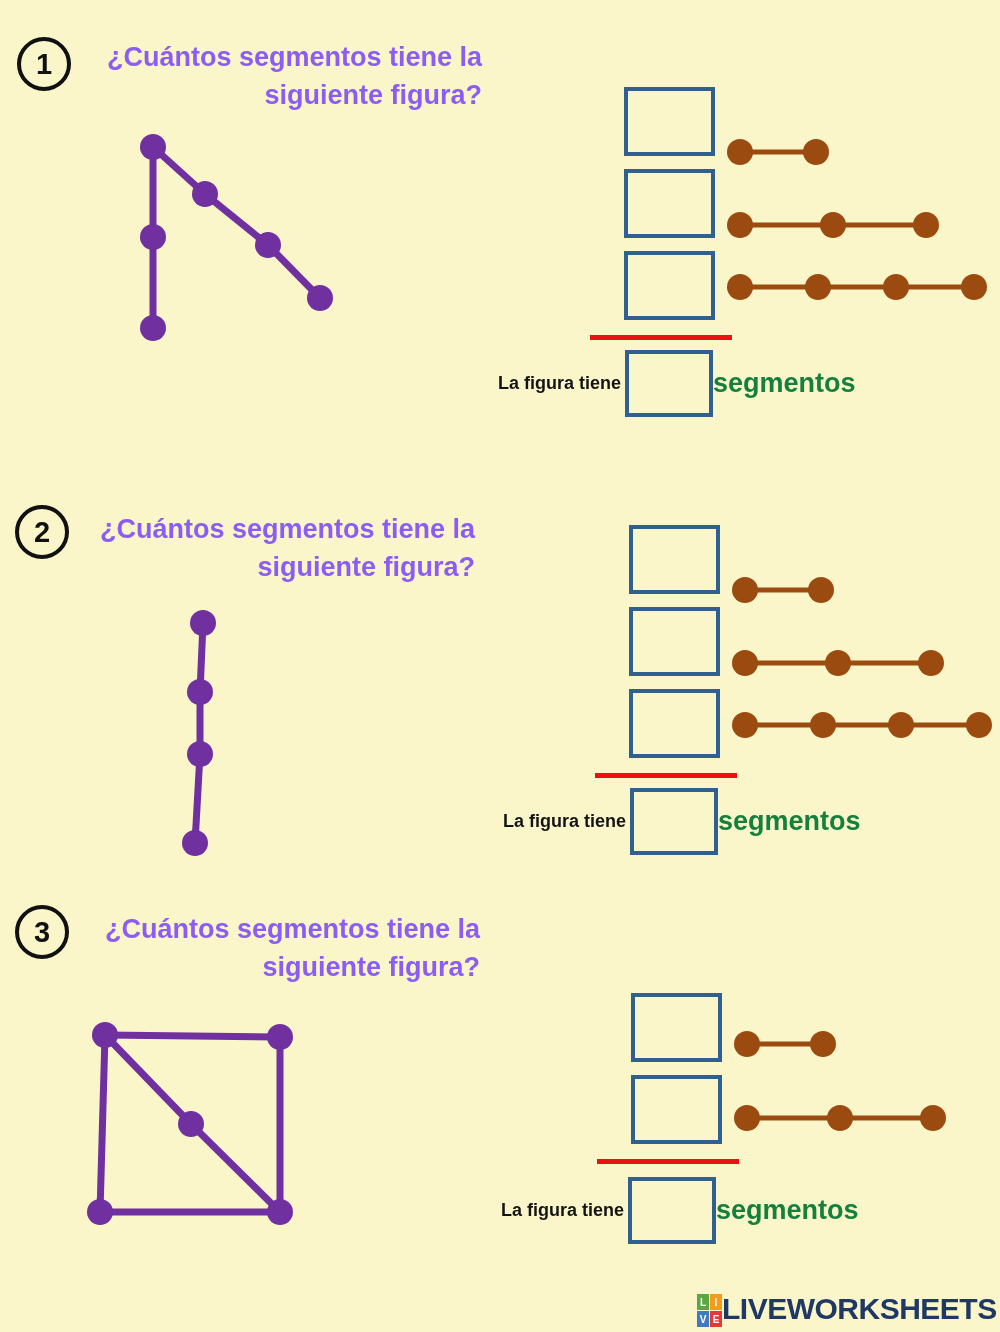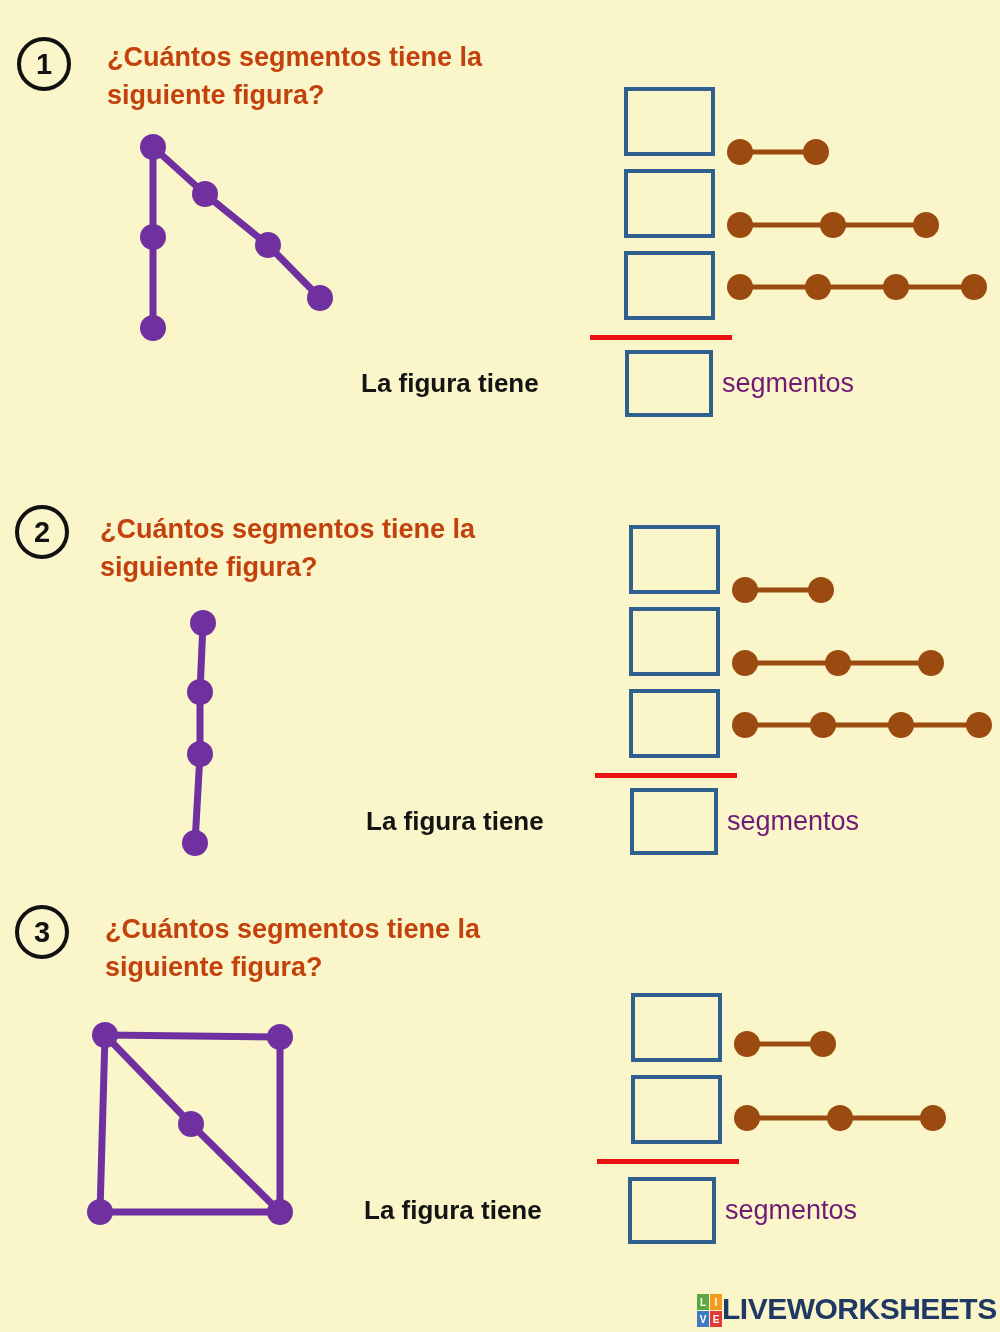--- a/index.html
+++ b/index.html
@@ -13,22 +13,23 @@
   .qcircle{
     position:absolute;
     width:46px;height:46px;
     border:4px solid #111;
     border-radius:50%;
     display:flex;align-items:center;justify-content:center;
     font-weight:700;font-size:29px;color:#111;
   }
   .prompt{
     position:absolute;
-    font-weight:700;font-size:27px;line-height:38px;color:#c2410c;
+    font-weight:700;font-size:27px;line-height:38px;color:#8b5cf6;
     white-space:nowrap;
+    text-align:right;
   }
   .figure{position:absolute;}
   .opt-col{position:absolute;}
   .opt-box{
     position:absolute;left:0;
     width:83px;height:61px;
     border:4px solid var(--box-border,#2F6090);
     background:transparent;
   }
   .legend{position:absolute;left:103px;}
@@ -36,32 +37,32 @@
     position:absolute;left:-34px;
     width:142px;height:5px;
     background:var(--divider-red,#E91111);
   }
   .answer-row{
     position:absolute;
     display:flex;align-items:center;
     height:67px;
   }
   .ans-prefix{
-    width:260px;
-    font-weight:700;font-size:26px;color:#141414;
+    width:260px;text-align:right;
+    font-weight:700;font-size:18px;color:#141414;
     margin-right:4px;white-space:nowrap;
   }
   .ans-box{
     width:80px;height:59px;
     border:4px solid var(--box-border,#2F6090);
     background:transparent;flex:0 0 auto;
   }
   .ans-suffix{
-    font-weight:400;font-size:27px;color:#701a75;
-    margin-left:9px;white-space:nowrap;
+    font-weight:700;font-size:27px;color:#15803d;
+    white-space:nowrap;
   }
   .logo{position:absolute;left:697px;top:1291px;display:flex;align-items:flex-start;}
   .logo-tiles{
     display:grid;
     grid-template-columns:12px 12px;
     grid-auto-rows:16px;
     gap:1px;
     margin-top:3px;
   }
   .tile{

